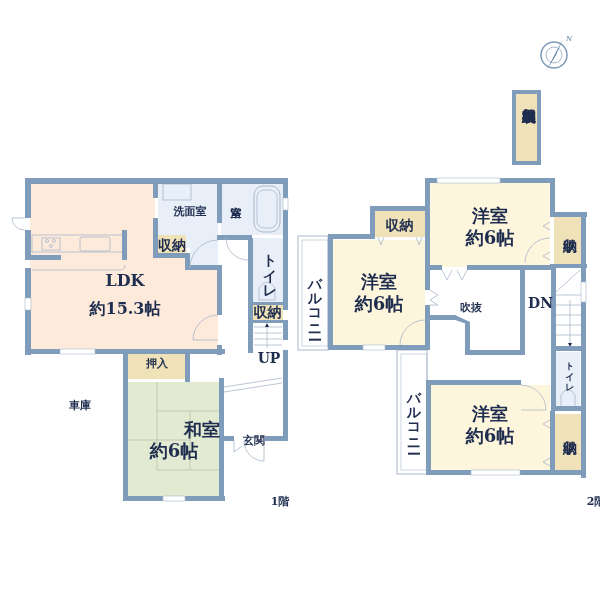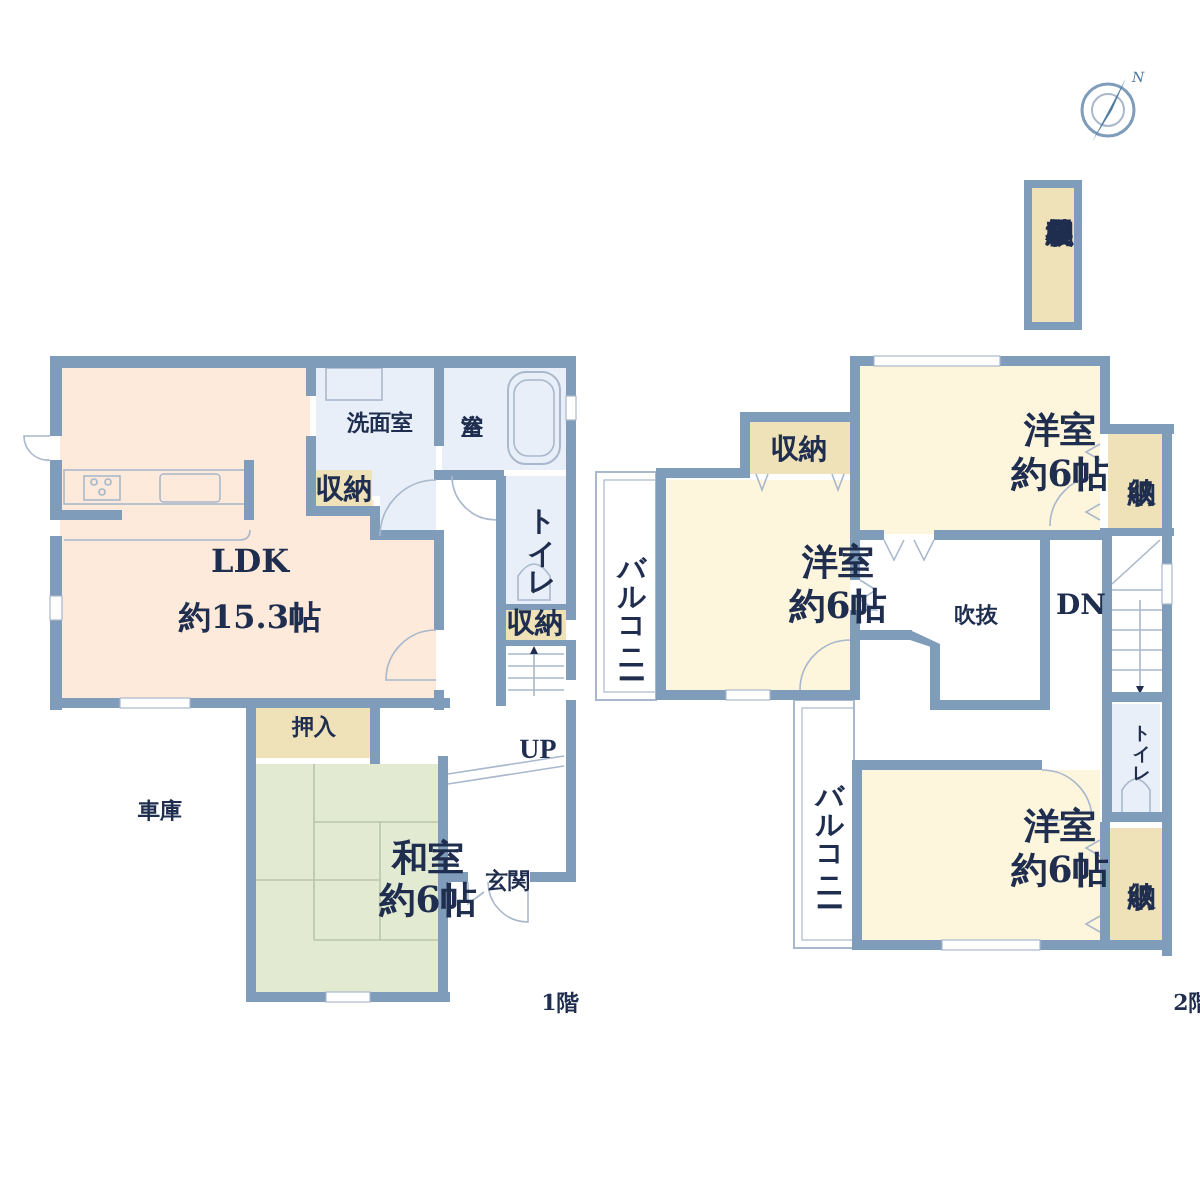--- a/index.html
+++ b/index.html
@@ -1,20 +1,20 @@
 <!DOCTYPE html>
 <html><head>
 <meta charset="utf-8">
 <style>
   html, body { margin:0; padding:0; background:#ffffff; }
   body { width:600px; height:600px; position:relative; overflow:hidden; font-family:"DejaVu Serif","Liberation Serif",serif; color:#1f2d4f; }
   #plan { position:absolute; left:0; top:0; width:600px; height:600px; }
   .lbl { position:absolute; text-align:center; font-family:"DejaVu Serif","Liberation Serif",serif; color:#1f2d4f; white-space:nowrap; line-height:1.1; }
   .lbl-big { font-size:16px; font-weight:bold; }
-  .lbl-mid { font-size:18px; font-weight:bold;margin-left:40px; }
+  .lbl-mid { font-size:18px; font-weight:bold; }
   .lbl-sm { font-size:11px; font-weight:bold; }
   .lbl-xs { font-size:14px; font-weight:bold; }
   .vert { writing-mode: vertical-rl; text-orientation: upright; letter-spacing:0px; }
 </style>
 </head>
 <body>
 
 <svg id="plan" viewBox="0 0 600 600" xmlns="http://www.w3.org/2000/svg">
 
   <g>
@@ -244,36 +244,36 @@
   </g>
 </svg>
 
 <div class="lbl lbl-big" style="left:70px;top:272px;width:110px;">LDK</div>
 <div class="lbl lbl-big" style="left:70px;top:300px;width:110px;">約15.3帖</div>
 <div class="lbl lbl-sm" style="left:160px;top:206px;width:60px;">洗面室</div>
 <div class="lbl lbl-sm vert" style="left:229px;top:198px;">浴室</div>
 <div class="lbl lbl-xs vert" style="left:262px;top:244px;">トイレ</div>
 <div class="lbl lbl-xs" style="left:158px;top:238px;width:28px;">収納</div>
 <div class="lbl lbl-xs" style="left:252px;top:305px;width:31px;">収納</div>
-<div class="lbl lbl-xs" style="left:255px;top:368px;width:28px;font-family:Liberation Serif, serif;">UP</div>
+<div class="lbl lbl-xs" style="left:255px;top:351px;width:28px;">UP</div>
 <div class="lbl lbl-sm" style="left:128px;top:358px;width:58px;">押入</div>
-<div class="lbl lbl-mid" style="left:128px;top:420px;width:92px;">和室</div>
+<div class="lbl lbl-mid" style="left:128px;top:420px;width:92px;text-align:right;">和室</div>
 <div class="lbl lbl-mid" style="left:128px;top:441px;width:92px;">約6帖</div>
 <div class="lbl lbl-sm" style="left:224px;top:435px;width:60px;">玄関</div>
 <div class="lbl lbl-sm" style="left:55px;top:400px;width:50px;">車庫</div>
 <div class="lbl lbl-sm" style="left:260px;top:496px;width:40px;text-align:center;">1階</div>
 
 <div class="lbl lbl-mid" style="left:333px;top:272px;width:92px;">洋室</div>
 <div class="lbl lbl-mid" style="left:333px;top:294px;width:92px;">約6帖</div>
 <div class="lbl lbl-mid" style="left:430px;top:206px;width:120px;">洋室</div>
 <div class="lbl lbl-mid" style="left:430px;top:228px;width:120px;">約6帖</div>
 <div class="lbl lbl-mid" style="left:430px;top:404px;width:120px;">洋室</div>
 <div class="lbl lbl-mid" style="left:430px;top:426px;width:120px;">約6帖</div>
 <div class="lbl lbl-xs" style="left:374px;top:218px;width:51px;">収納</div>
 <div class="lbl lbl-xs vert" style="left:562px;top:228px;">収納</div>
 <div class="lbl lbl-xs vert" style="left:562px;top:430px;">収納</div>
-<div class="lbl lbl-sm" style="left:458px;top:302px;width:60px;">吹抜</div>
+<div class="lbl lbl-sm" style="left:441px;top:302px;width:60px;">吹抜</div>
 <div class="lbl lbl-xs" style="left:528px;top:296px;width:24px;">DN</div>
 <div class="lbl lbl-xs vert" style="left:564px;top:356px;font-size:9px;">トイレ</div>
 <div class="lbl lbl-xs vert" style="left:307px;top:268px;">バルコニー</div>
 <div class="lbl lbl-xs vert" style="left:406px;top:382px;">バルコニー</div>
 <div class="lbl lbl-xs vert" style="left:521px;top:98px;">屋根裏収納</div>
 <div class="lbl lbl-sm" style="left:576px;top:496px;width:40px;">2階</div>
 
 </body></html>

